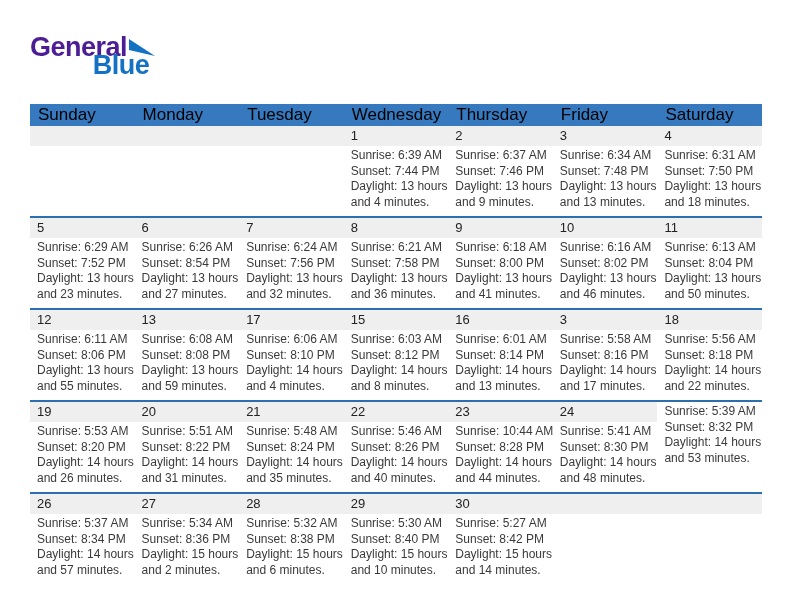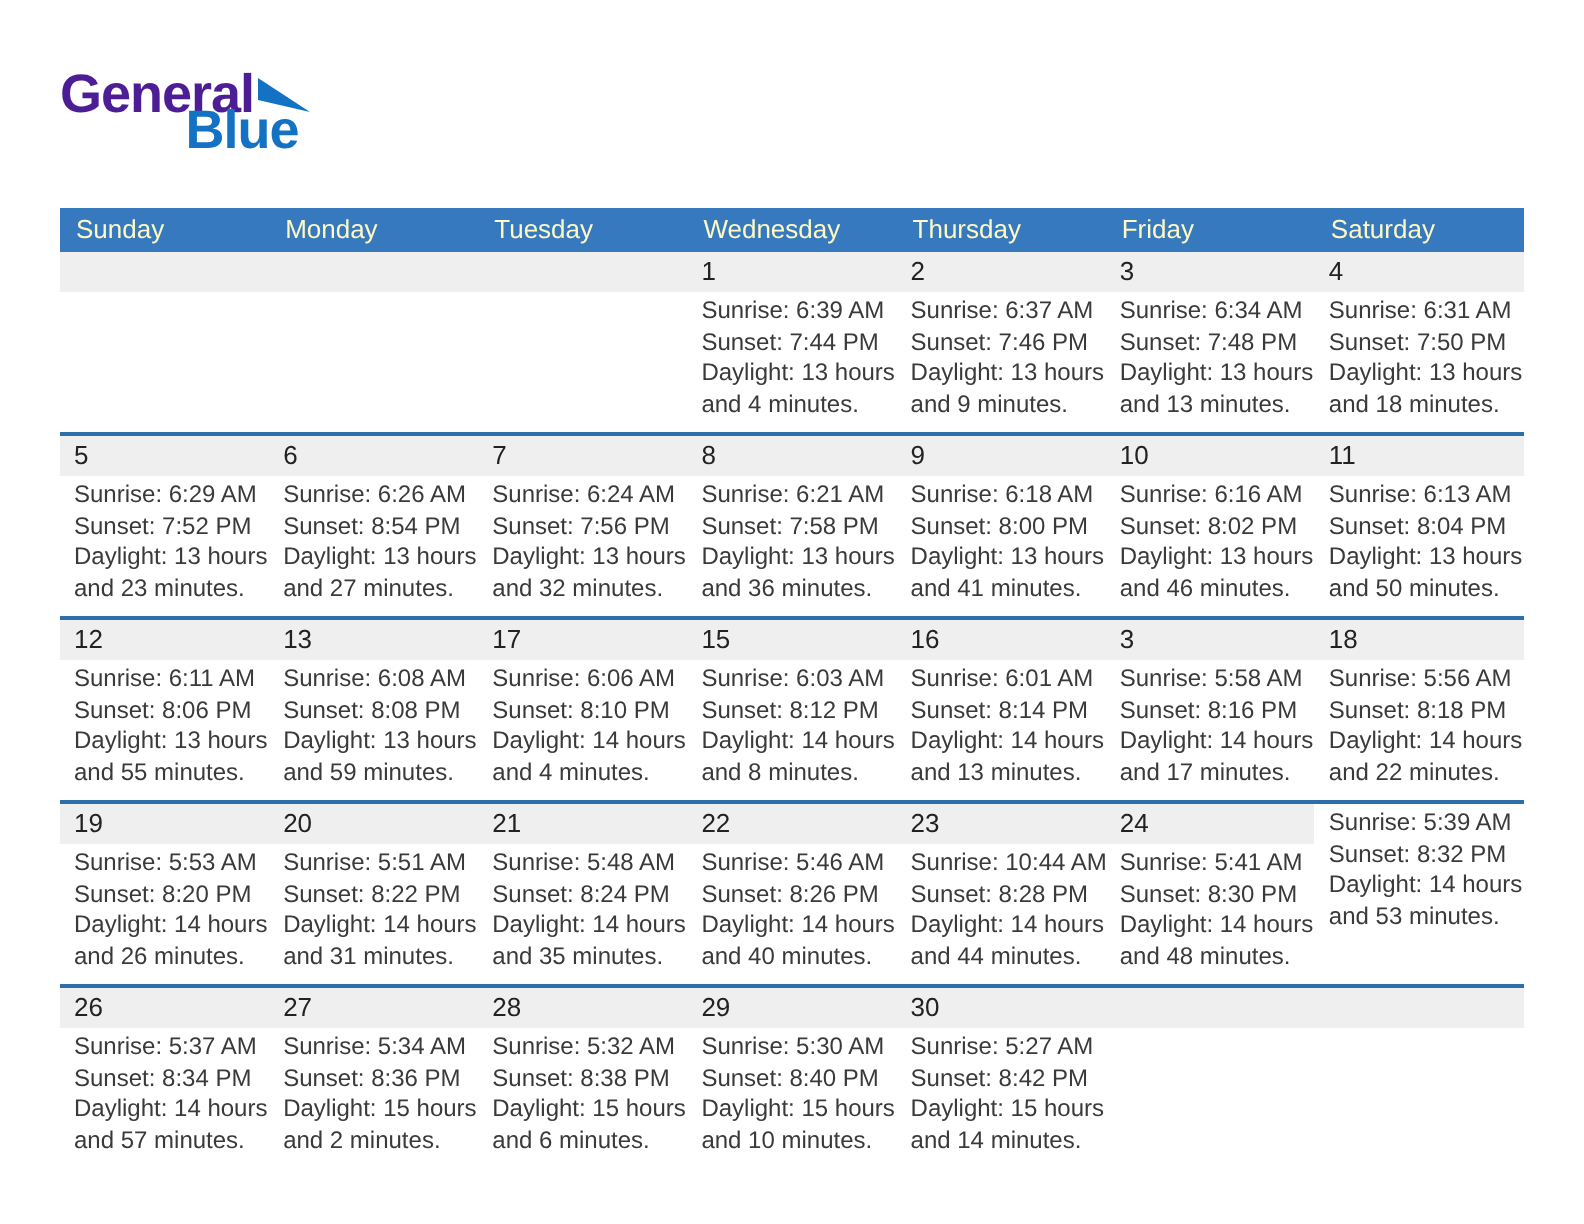--- a/index.html
+++ b/index.html
@@ -13,21 +13,21 @@
   .logo-general { font-size:27px; font-weight:700; color:#4c1d95; letter-spacing:-0.5px; line-height:27px; }
   .logo-tri { margin-left:2px; margin-top:5px; }
   .logo-blue { font-size:27px; font-weight:700; color:#1472c4; letter-spacing:-0.5px; line-height:22px; margin-top:-7px; padding-left:57px;text-align:center; }
   
   .titles { position:absolute; right:30px; top:34px; text-align:right; }
   .page-title { font-size:29px; color:#111; line-height:34px; font-weight:400; }
   .page-subtitle { font-size:17px; color:#111; line-height:22px; margin-top:8px; font-weight:400; }
   
   .calendar { position:absolute; left:30px; top:104px; width:732px; }
   .dow-row { display:grid; grid-template-columns:repeat(7,1fr); background:#3679be; height:22px; }
-  .dow-cell { color:#fef9c3; font-size:13px; line-height:22px; padding-left:8px; overflow:hidden; white-space:nowrap; }
+  .dow-cell { color:#000000; font-size:17px; line-height:22px; padding-left:8px; overflow:hidden; white-space:nowrap; }
   .week { display:grid; grid-template-columns:repeat(7,1fr); min-height:87px; border-top:2px solid #2d6fad; background:#fff; }
   .week:first-child { border-top:0; }
   .cell { overflow:hidden; }
   .num { background:#efefef; height:20px; font-size:13px; line-height:20px; color:#222; padding-left:7px; }
   .cellbody { padding:2px 4px 6px 7px; }
   .ln { font-size:12px; line-height:15.5px; color:#3a3a3a; white-space:nowrap; }
 </style>
 </head>
 <body>
 

